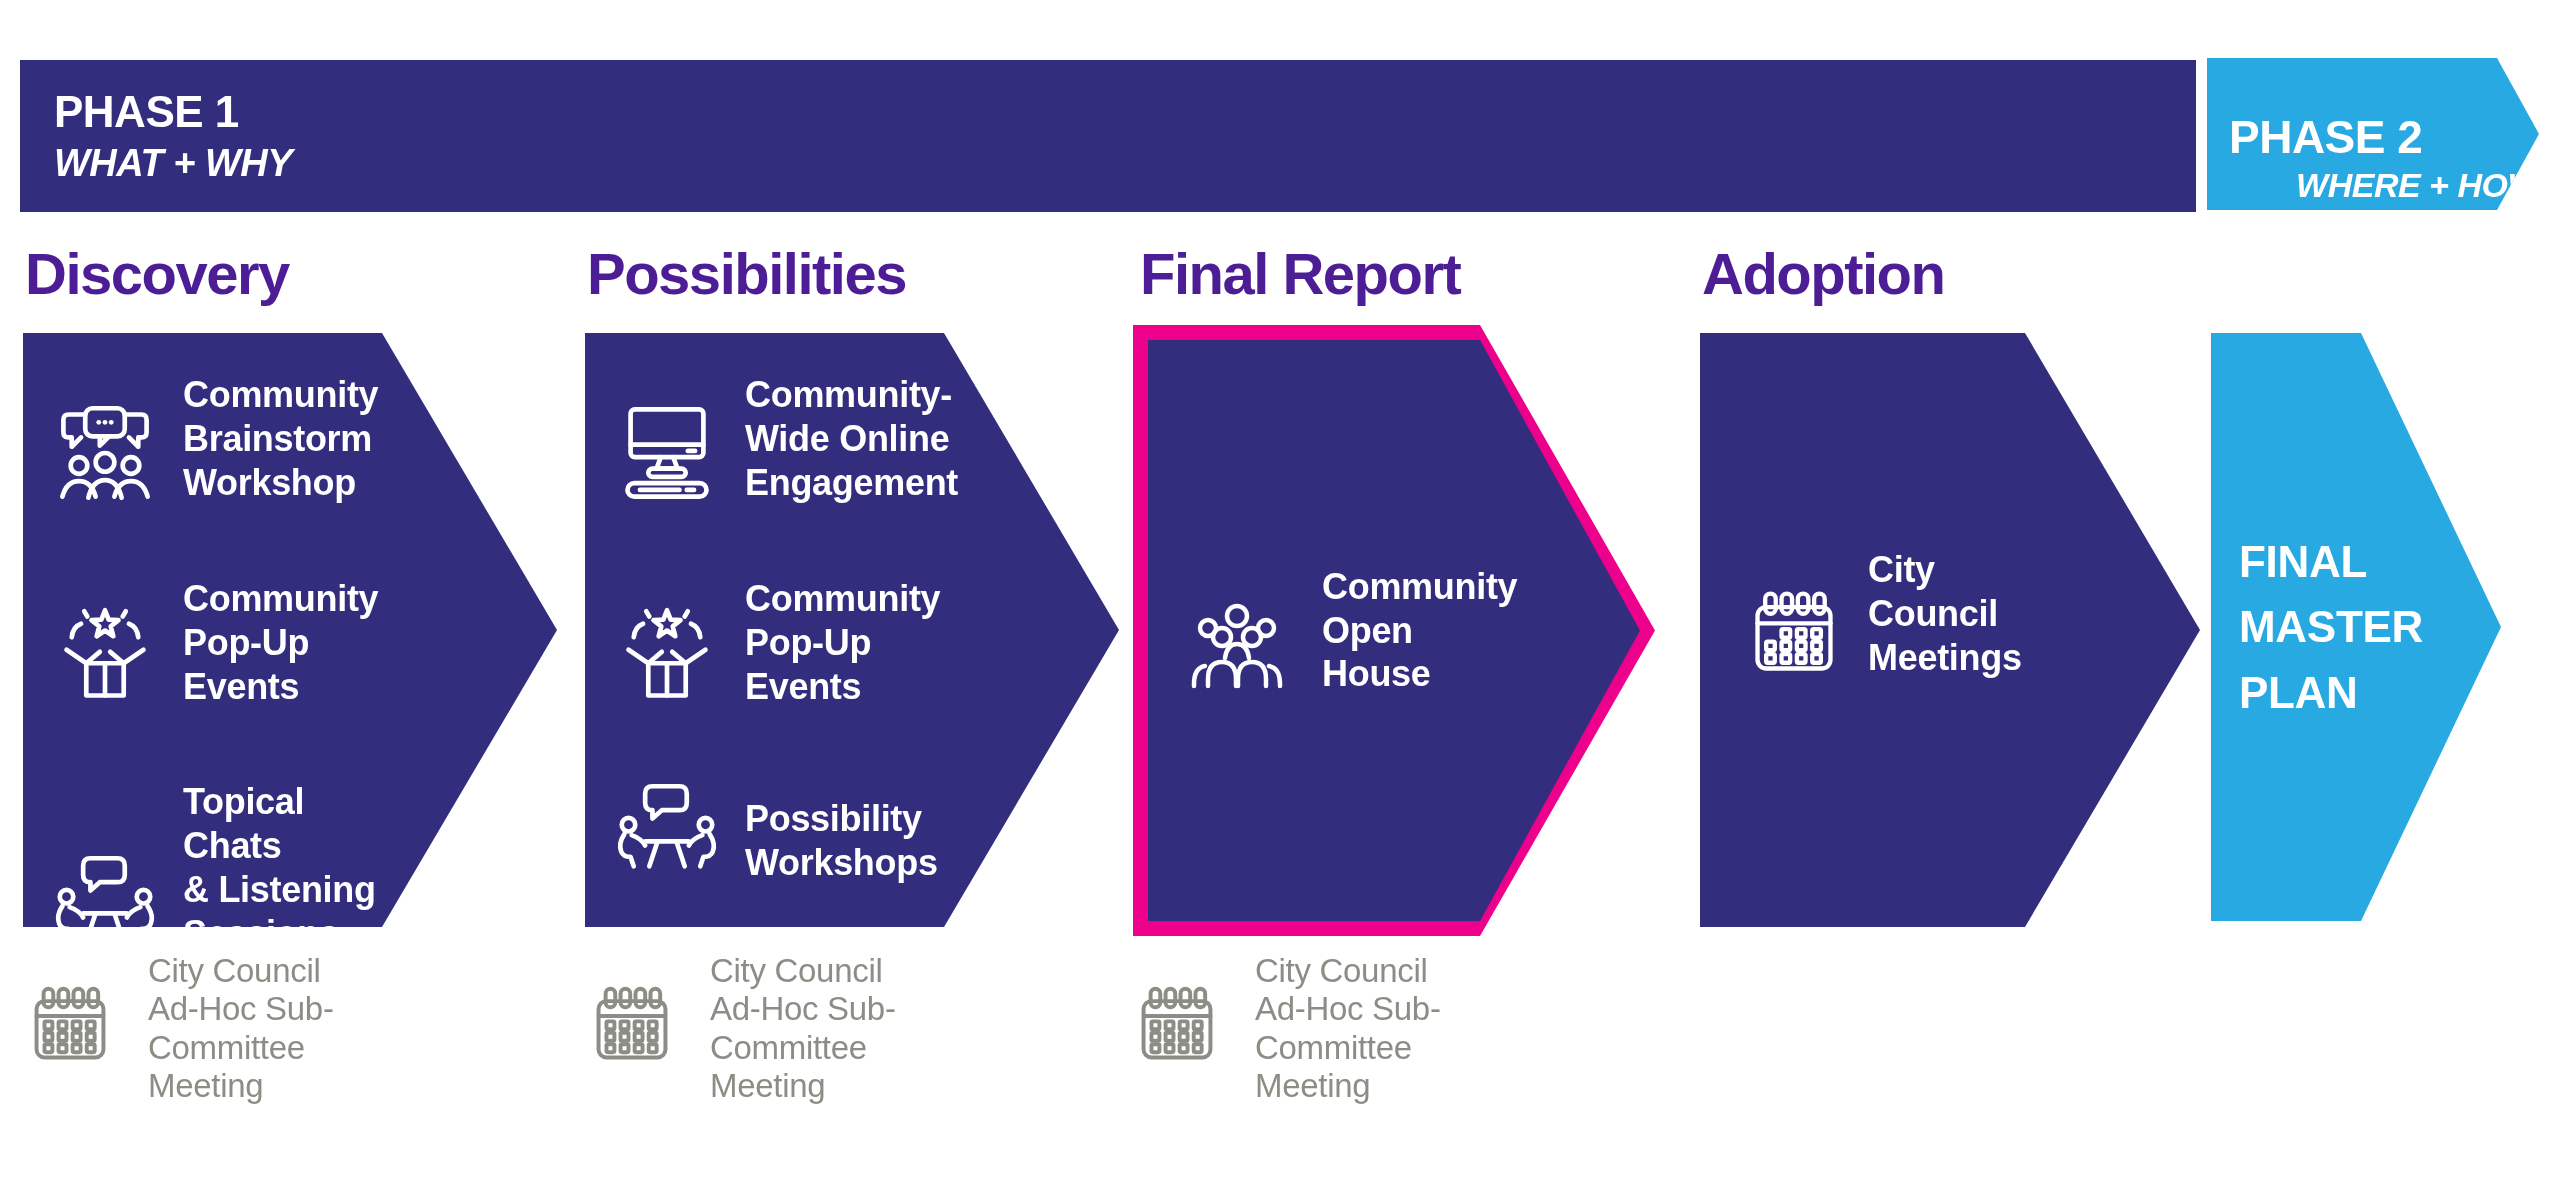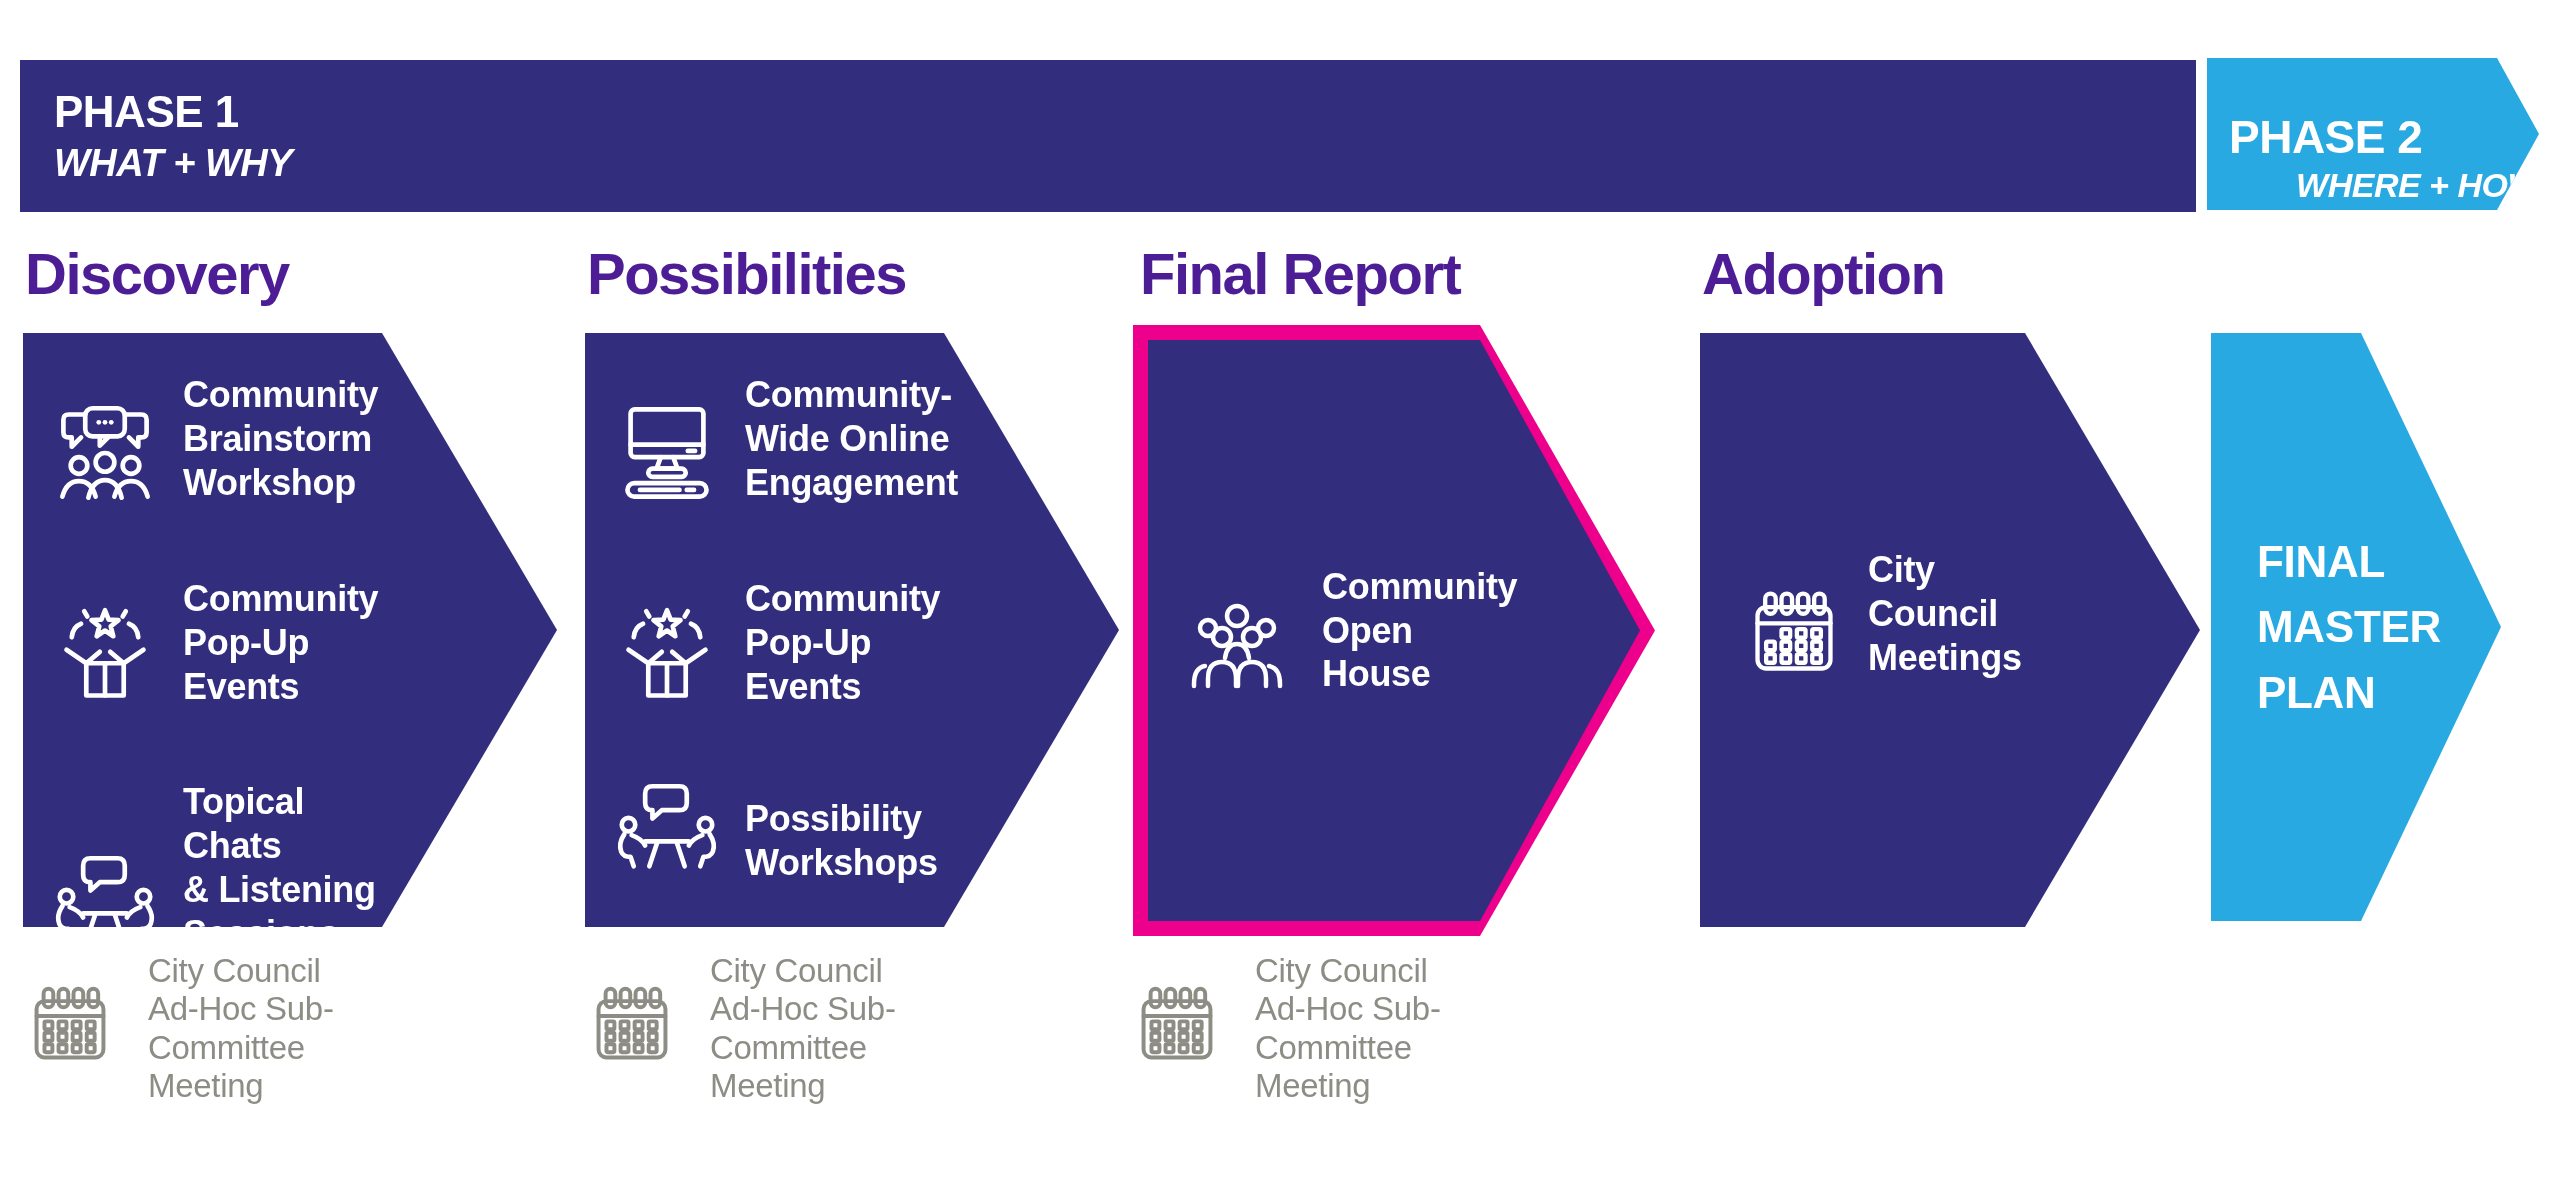--- a/index.html
+++ b/index.html
@@ -67,21 +67,21 @@
   }
   .adoption-item{transform:translateY(-16px);}
   .adoption-item .item-icon{width:96px;height:96px;}
   .crowd-size{width:118px;height:100px;}
   
   .fmp-arrow{
     position:absolute;left:2211px;top:333px;width:290px;height:588px;
     background:#29A9E1;color:#ffffff;
     clip-path:polygon(0 0, calc(100% - 140px) 0, 100% 50%, calc(100% - 140px) 100%, 0 100%);
     display:flex;flex-direction:column;justify-content:center;
-    padding-left:46px;box-sizing:border-box;
+    padding-left:28px;box-sizing:border-box;
   }
   .fmp-label{font-size:44px;font-weight:bold;line-height:1.48;letter-spacing:-0.3px;white-space:pre-line;}
   
   .footer-block{
     position:absolute;top:952px;
     display:flex;align-items:flex-start;gap:34px;color:#8D8D85;
   }
   .footer-icon{flex:0 0 auto;width:88px;height:88px;margin-top:28px;color:#8D8D85;}
   .footer-icon svg{width:100%;height:100%;display:block;}
   .footer-label{

